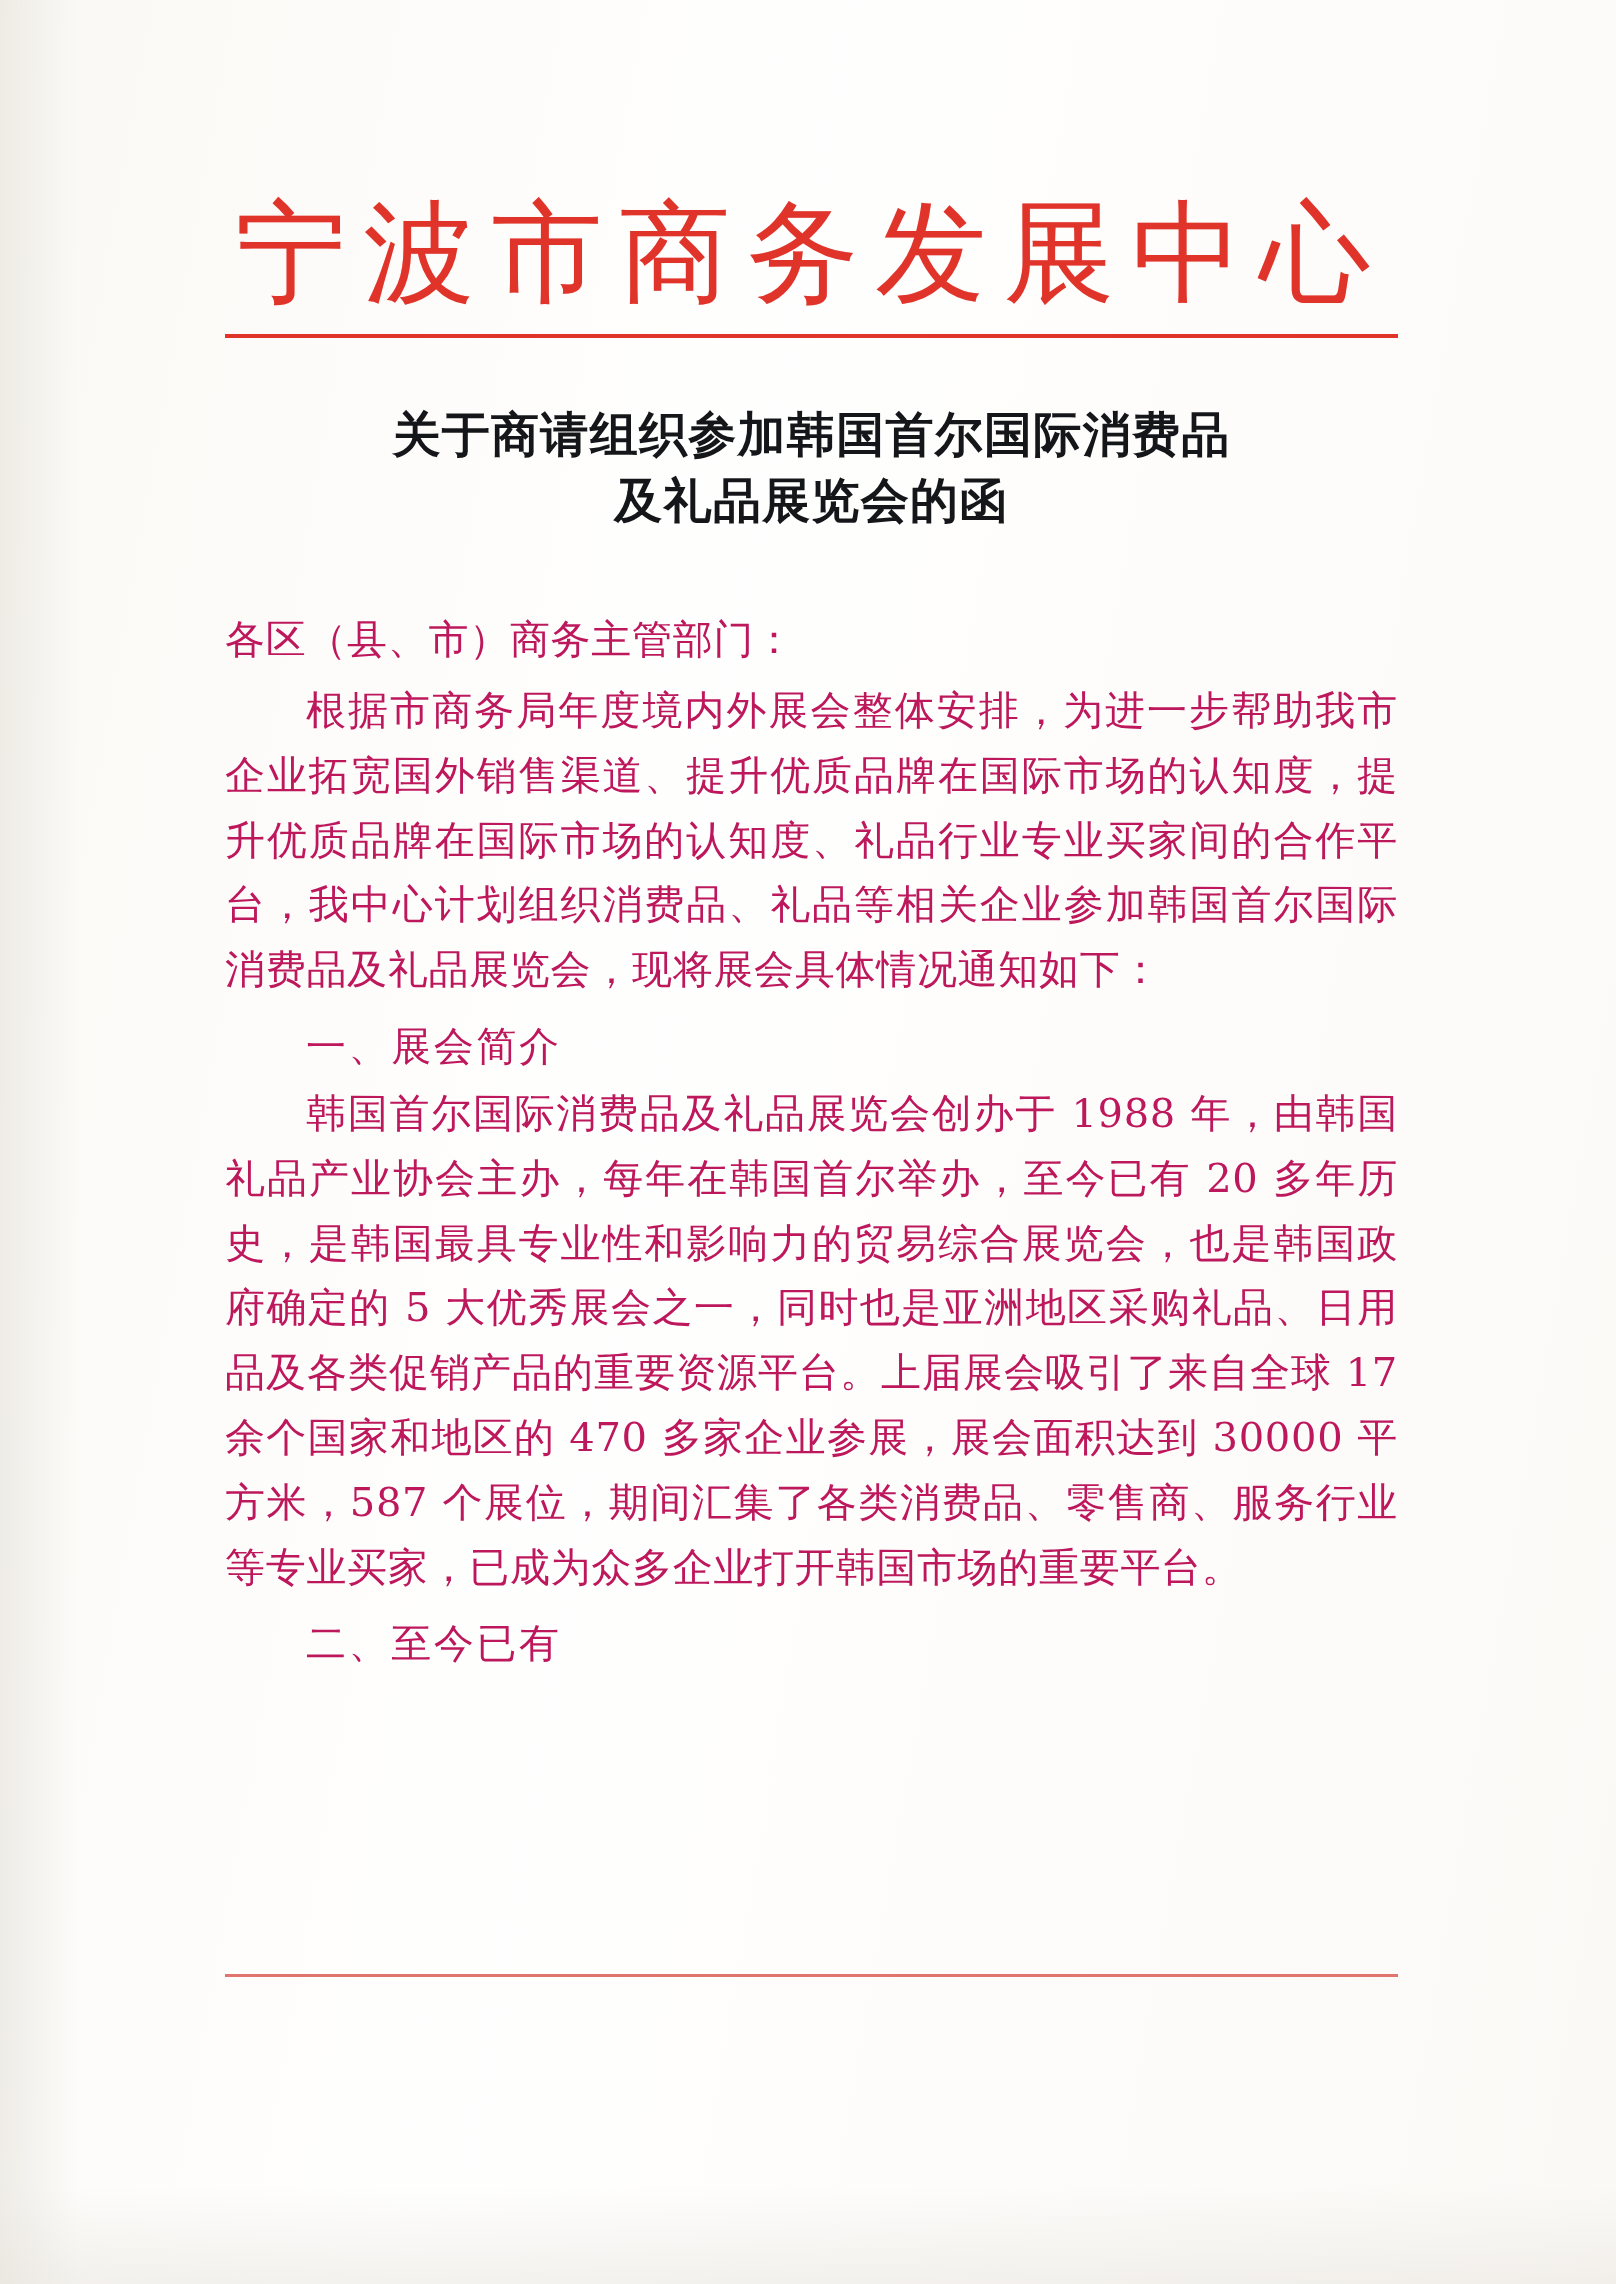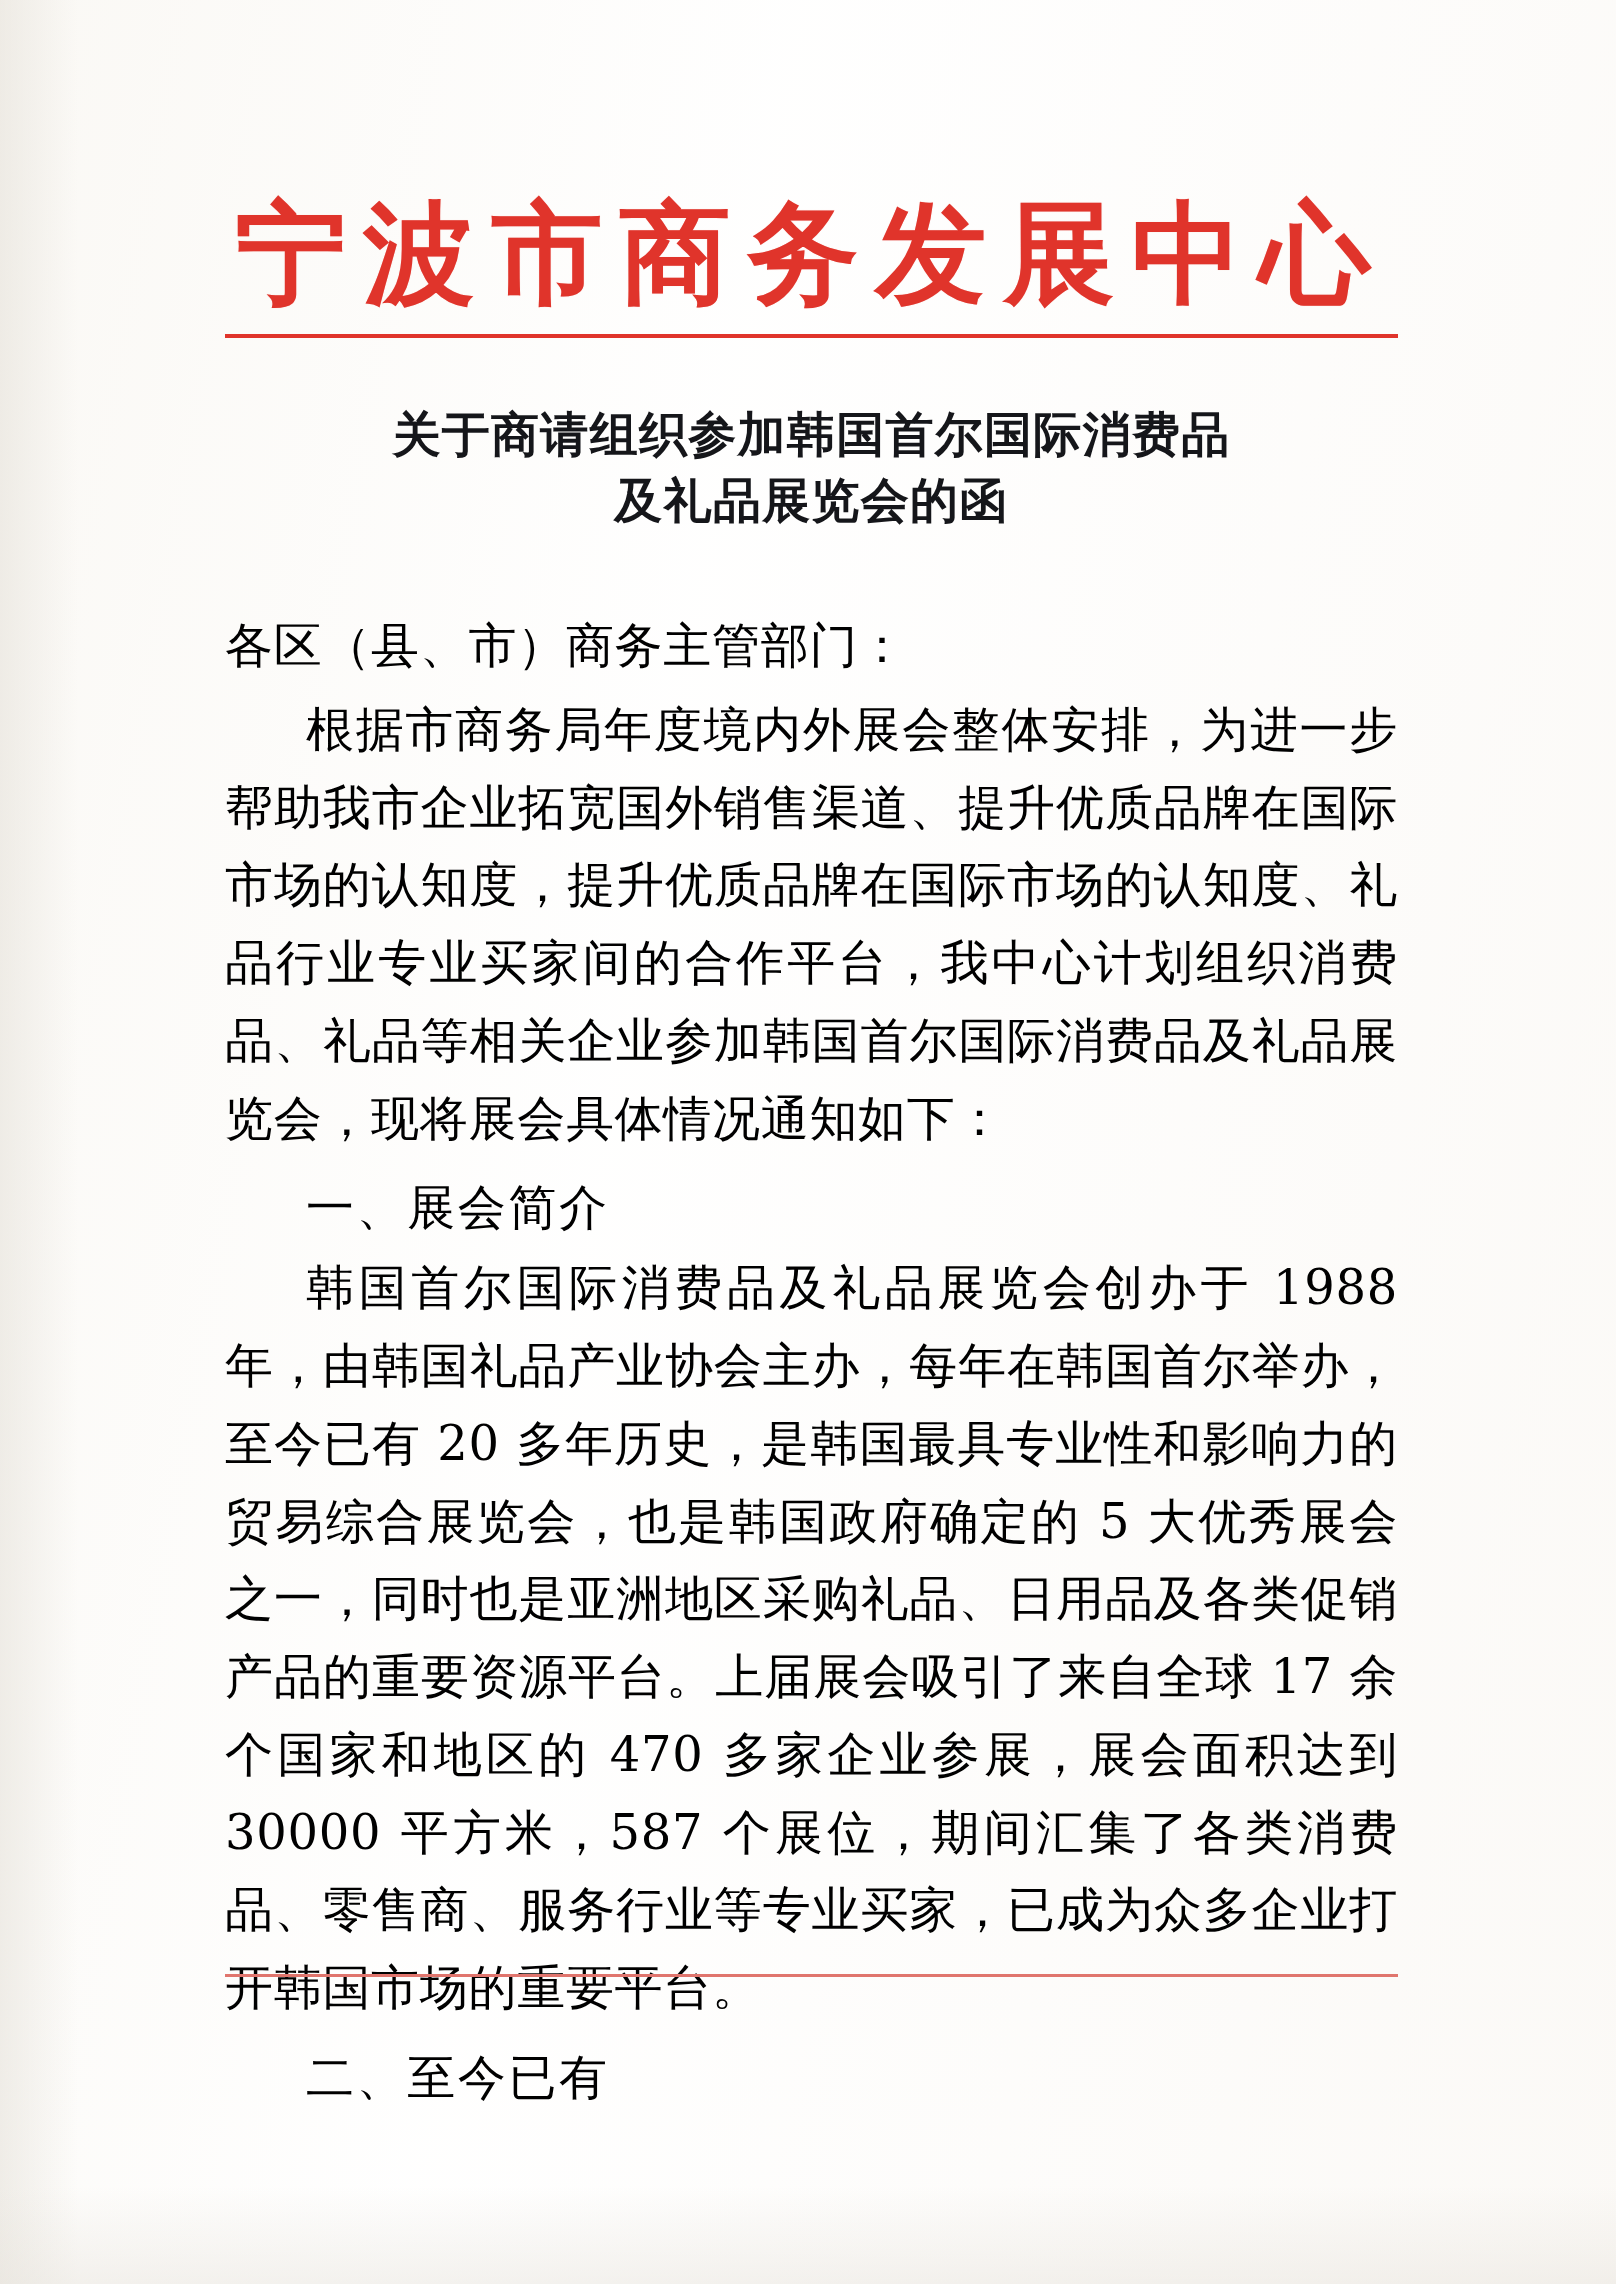--- a/index.html
+++ b/index.html
@@ -29,21 +29,21 @@
   .content {
     position: absolute;
     left: 225px;
     top: 195px;
     width: 1173px;
   }
   .letterhead {
     text-align: center;
     color: #e0342b;
     font-family: "DejaVu Serif", serif;
-    font-weight: bold;
+    font-weight: normal;
     font-size: 111px;
     letter-spacing: 17px;
     line-height: 1.05;
     white-space: nowrap;
     text-shadow: 0 0 0.7px rgba(224,52,43,0.35);
   }
   .letterhead-rule {
     margin-top: 22px;
     height: 4.6px;
     background: #e0342b;
@@ -58,23 +58,23 @@
     line-height: 1.38;
     color: #15161a;
     letter-spacing: 1.3px;
   }
   .doc-title .line {
     display: block;
   }
   .body-block {
     margin-top: 73px;
     font-family: "DejaVu Serif", serif;
-    font-size: 48px;
+    font-size: 40px;
     line-height: 1.62;
-    color: #000000;
+    color: #be185d;
     letter-spacing: 0.7px;
     text-align: justify;
   }
   .salutation {
     margin-bottom: 6.5px;
   }
   .para {
     text-indent: 81px;
     margin: 0 0 2.6px 0;
   }

